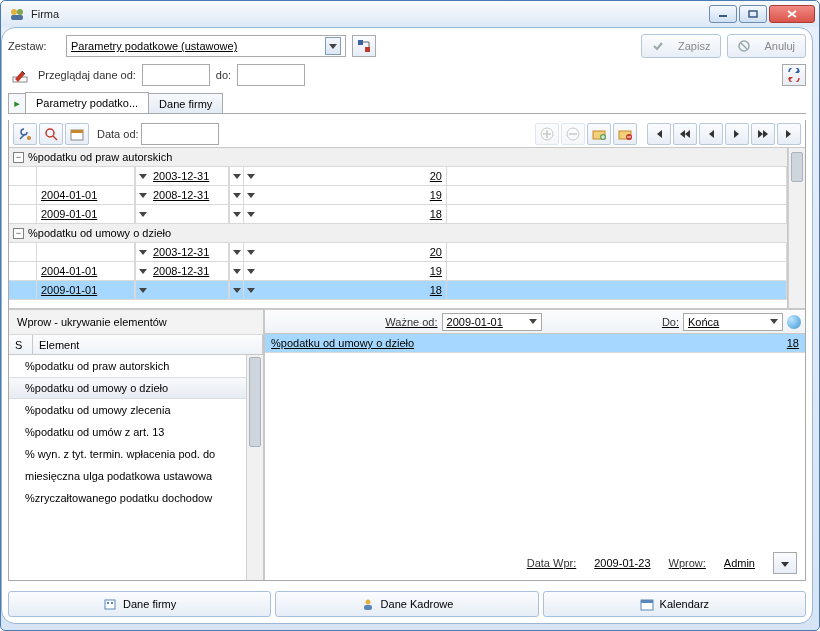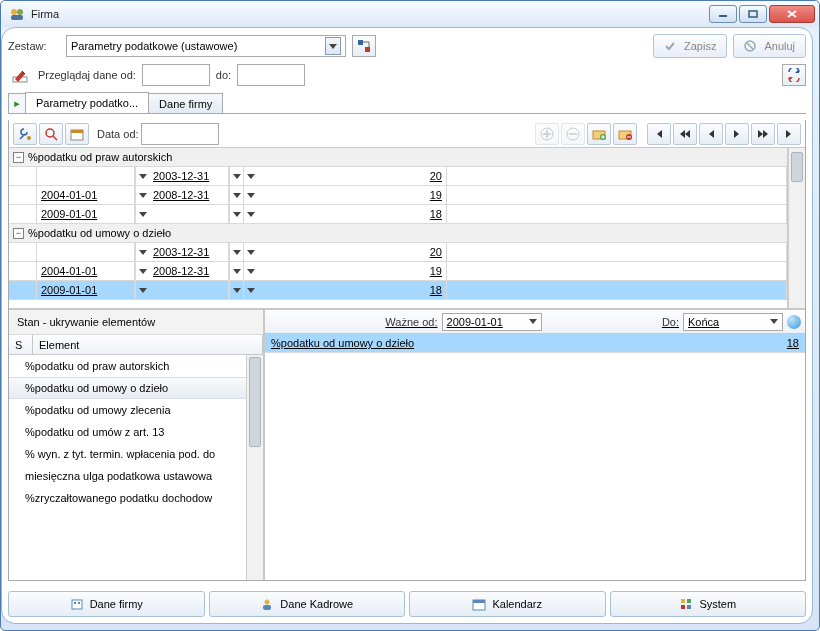--- a/index.html
+++ b/index.html
@@ -12,24 +12,24 @@
 .title-text { flex: 1; color: #222; }
 .winbtns { display: flex; gap: 2px; }
 .winbtn { width: 28px; height: 18px; border: 1px solid #6b8db5; border-radius: 3px; background: linear-gradient(to bottom, #f5f9fe, #cfe0f3); display: flex; align-items: center; justify-content: center; color: #3a5a80; }
 .winbtn.close { background: linear-gradient(to bottom, #f08b84, #d9544a); color: #fff; border-color: #a83b33; width: 46px; }
 
 .client { flex: 1; margin: 0 6px 6px 0; background: #fff; border: 1px solid #9bb7d6; border-radius: 14px; display: flex; flex-direction: column; padding: 6px; gap: 6px; }
 
 
 .row { display: flex; align-items: center; gap: 6px; }
 .label { color: #333; }
-.combo { height: 22px; border: 1px solid #a9a9a9; background: #fff; display: flex; align-items: center; padding: 0 4px; }
+.combo { height: 22px; border: 1px solid #a9a9a9; background: #fff; display: flex; align-items: center; padding: 0 4px; text-decoration: underline; }
 .combo .combo-btn { width: 16px; height: 18px; border: 1px solid #7f9db9; background: linear-gradient(to bottom, #f3f7fc, #dce6f4); margin-left: auto; display: flex; align-items: center; justify-content: center; }
 .small-btn { width: 24px; height: 22px; border: 1px solid #a9a9a9; background: linear-gradient(to bottom, #fbfcfe, #e7edf6); display:flex; align-items:center; justify-content:center; }
-.btn { height: 24px; border: 1px solid #b5c6da; background: linear-gradient(to bottom, #fbfcfe, #e8eef7); border-radius: 3px; padding: 0 10px; display:flex; align-items:center; gap:8px; color: #888; }
+.btn { height: 24px; border: 1px solid #b5c6da; background: linear-gradient(to bottom, #fbfcfe, #e8eef7); border-radius: 3px; padding: 0 10px; display:flex; align-items:center; gap:14px; color: #888; }
 .input { height: 22px; border: 1px solid #a9a9a9; background: #fff; padding: 0 4px; }
 
 
 .tabstrip { display: flex; align-items: flex-end; height: 22px; border-bottom: 1px solid #a9a9a9; }
 .run-handle { width: 18px; height: 20px; border: 1px solid #a9a9a9; border-bottom: none; background: #f4f7fb; display:flex; align-items:center; justify-content:center; color:#2a8a2a; }
 .tab { height: 20px; border: 1px solid #a9a9a9; border-bottom: none; padding: 0 10px; display: flex; align-items: center; background: linear-gradient(to bottom, #f7f9fc, #e4ebf5); margin-left: -1px; }
 .tab.active { background: #fff; font-weight: normal; height: 21px; }
 
 .pane { border: 1px solid #a9a9a9; border-top: none; flex: 1; display: flex; flex-direction: column; background: #fff; position: relative; overflow: hidden; }
 
@@ -373,21 +373,21 @@
               <div class="gc" style="flex:1"></div>
             </div>
         </div>
         <div class="vscroll">
             <div class="thumb"></div>
           </div>
       </div>
 
       <div class="lower">
         <div class="left-panel">
-          <div class="lp-title">Stan - ukrywanie elementów</div>
+          <div class="lp-title">Wprow - ukrywanie elementów</div>
           <div class="lp-head">
             <div class="h" style="width:24px">S</div>
             <div class="h" style="flex:1">Element</div>
           </div>
           <div class="lp-list">
             <div class="lp-item">%podatku od praw autorskich</div>
             <div class="lp-item sel">%podatku od umowy o dzieło</div>
             <div class="lp-item">%podatku od umowy zlecenia</div>
             <div class="lp-item">%podatku od umów z art. 13</div>
             <div class="lp-item">% wyn. z tyt. termin. wpłacenia pod. do</div>
@@ -413,20 +413,31 @@
                 <span>Końca</span>
                 <div style="margin-left:auto" class="tri-down"></div>
               </div>
             <div class="globe"></div>
           </div>
           <div class="rp-row">
             <div class="rp-cell" style="flex:1">%podatku od umowy o dzieło</div>
             <div class="rp-cell num" style="width:60px">18</div>
           </div>
 
+          <div class="rp-footer">
+            <span class="label">Data Wpr:</span>
+            <span>2009-01-23</span>
+            <span class="label">Wprow:</span>
+            <span>Admin</span>
+            <div class="small-btn">
+                <svg width="10" height="10">
+                  <path d="M5 9 L1 4 H9 Z" fill="#333"></path>
+                </svg>
+              </div>
+          </div>
         </div>
       </div>
     </div>
 
     <div class="bottombar">
       <div class="bbtn">
           <svg width="14" height="14">
             <rect x="2" y="3" width="10" height="9" fill="#fff" stroke="#5b87b8"></rect>
             <rect x="4" y="5" width="2" height="2" fill="#5b87b8"></rect>
             <rect x="8" y="5" width="2" height="2" fill="#5b87b8"></rect>
@@ -440,25 +451,16 @@
           </svg>
           <span>Dane Kadrowe</span>
         </div>
       <div class="bbtn">
           <svg width="14" height="14">
             <rect x="1" y="3" width="12" height="10" fill="#fff" stroke="#5b87b8"></rect>
             <rect x="1" y="3" width="12" height="3" fill="#5b87b8"></rect>
           </svg>
           <span>Kalendarz</span>
         </div>
-      <div class="bbtn">
-          <svg width="14" height="14">
-            <rect x="2" y="2" width="4" height="4" fill="#e3b23c"></rect>
-            <rect x="8" y="2" width="4" height="4" fill="#5aa35a"></rect>
-            <rect x="2" y="8" width="4" height="4" fill="#c1392b"></rect>
-            <rect x="8" y="8" width="4" height="4" fill="#5b87b8"></rect>
-          </svg>
-          <span>System</span>
-        </div>
     </div>
 
   </div>
 </div>
 
 </body></html>

